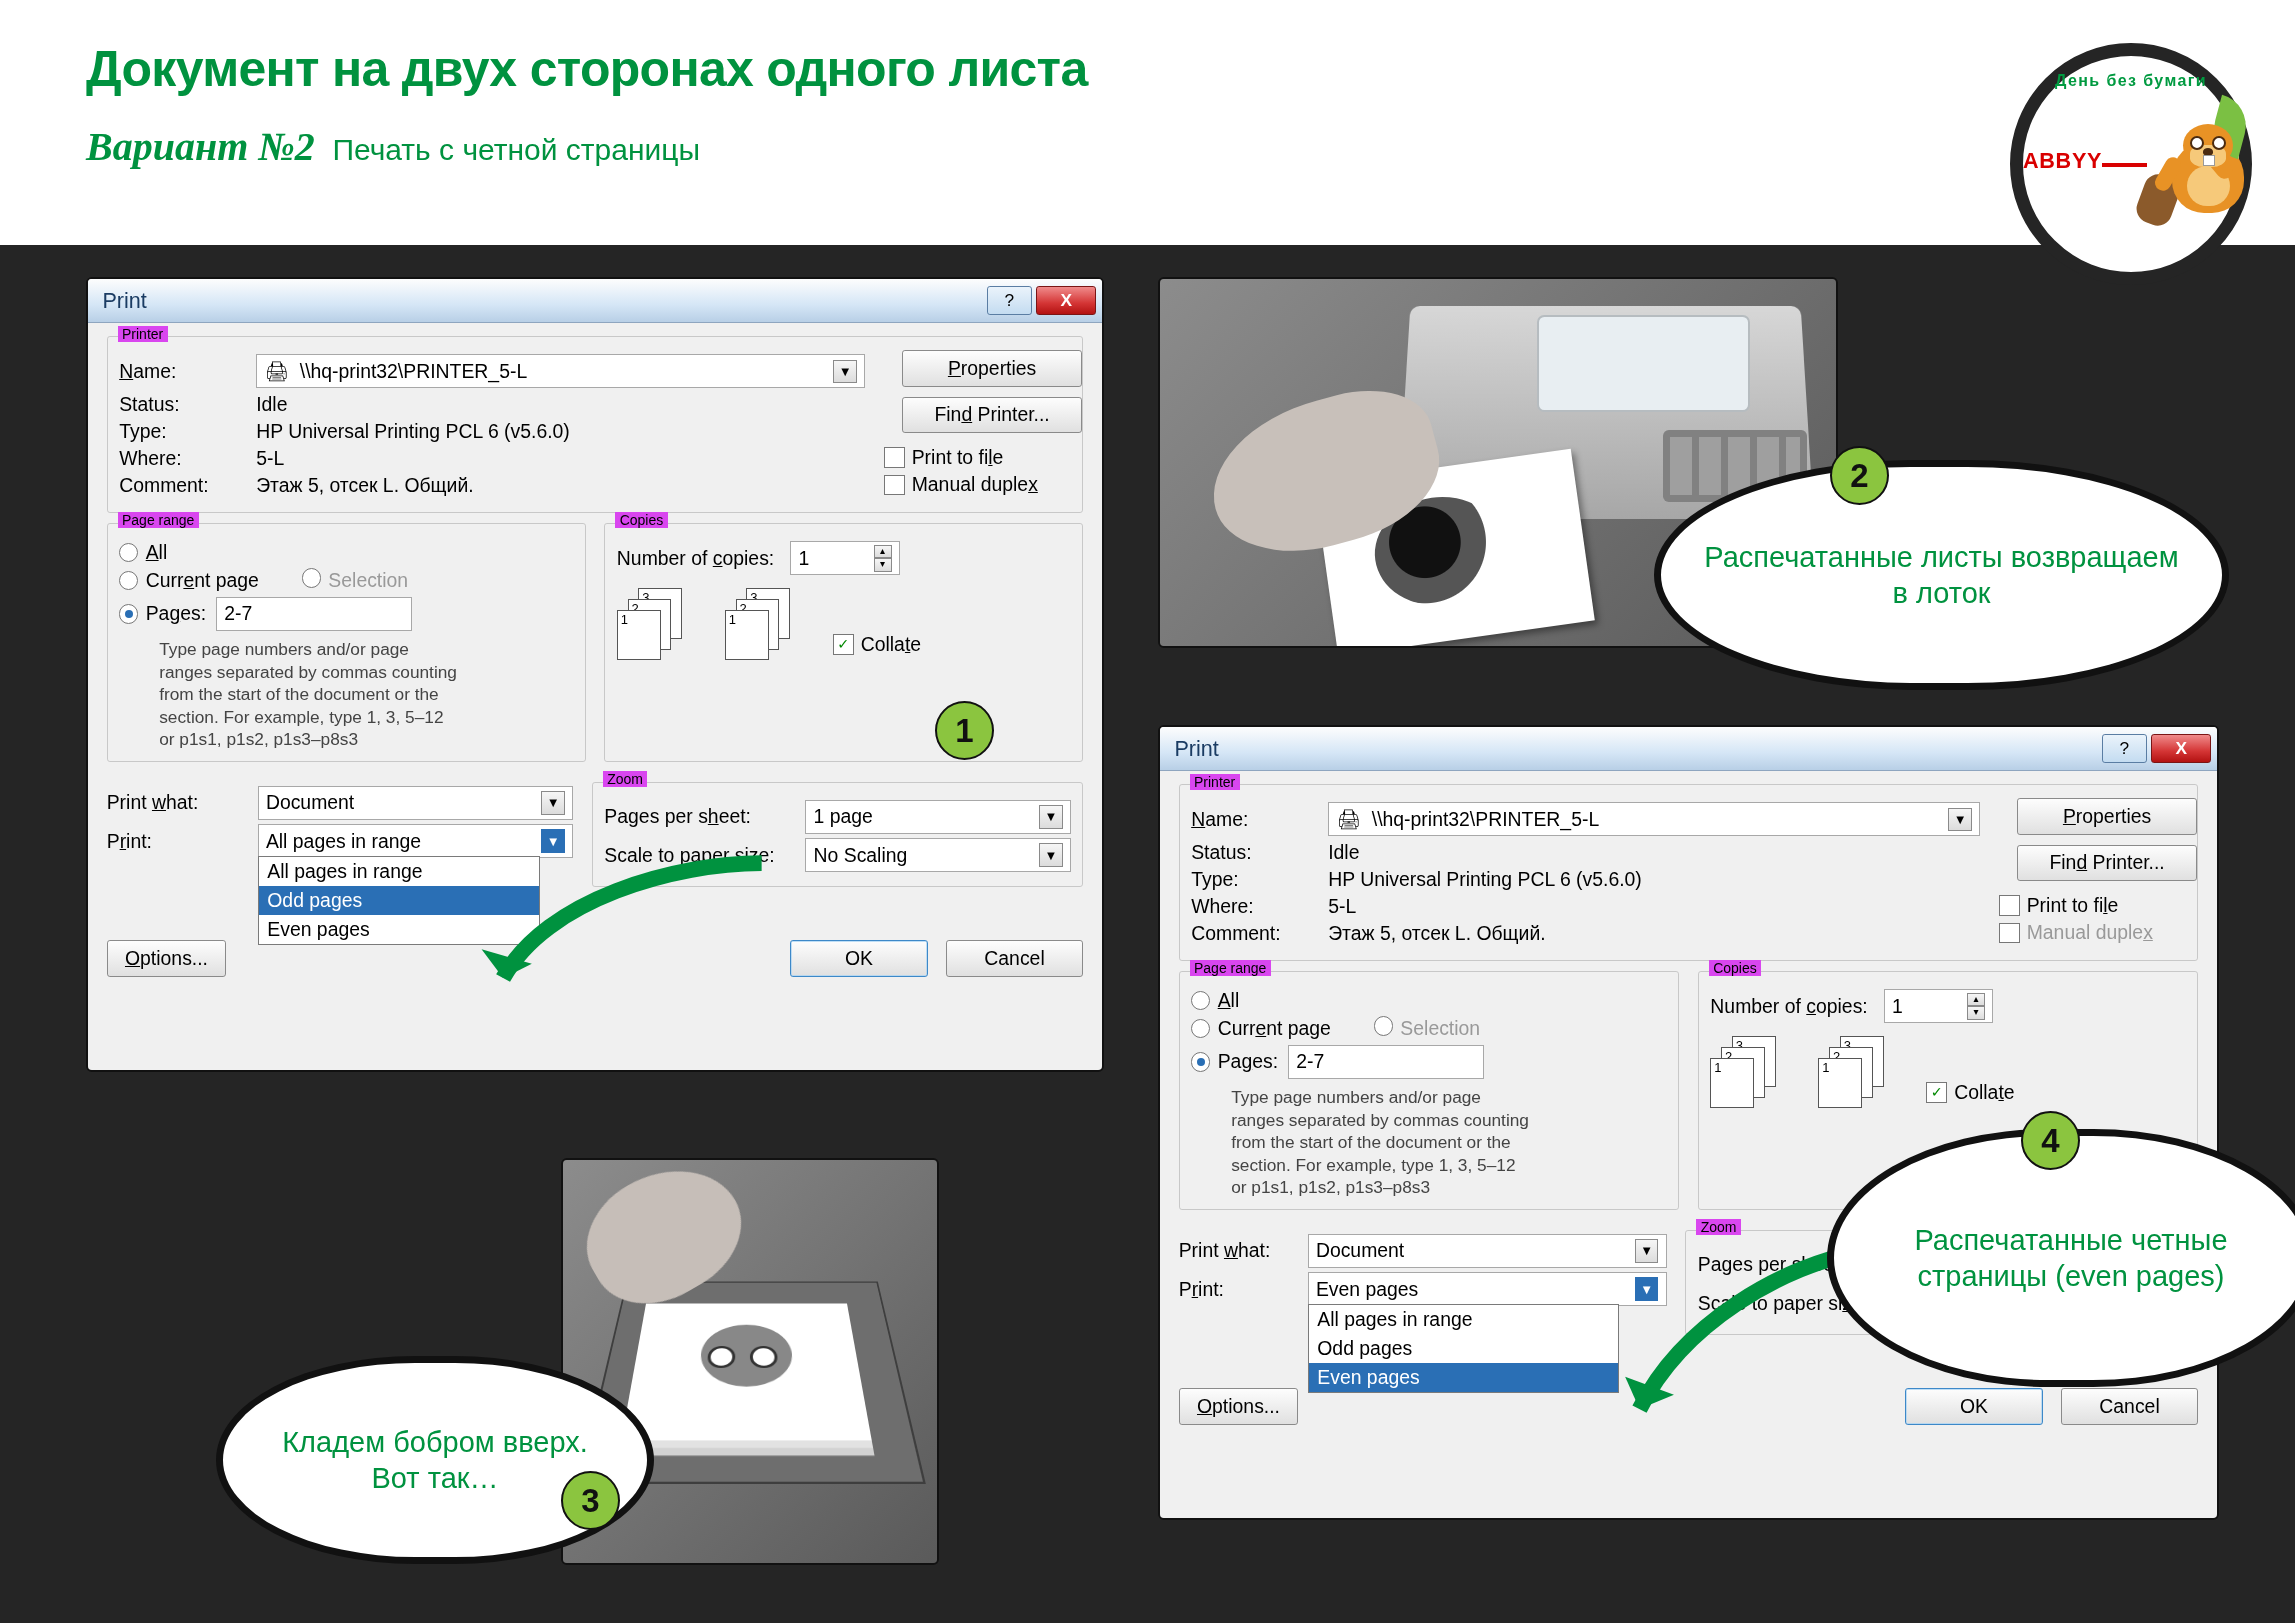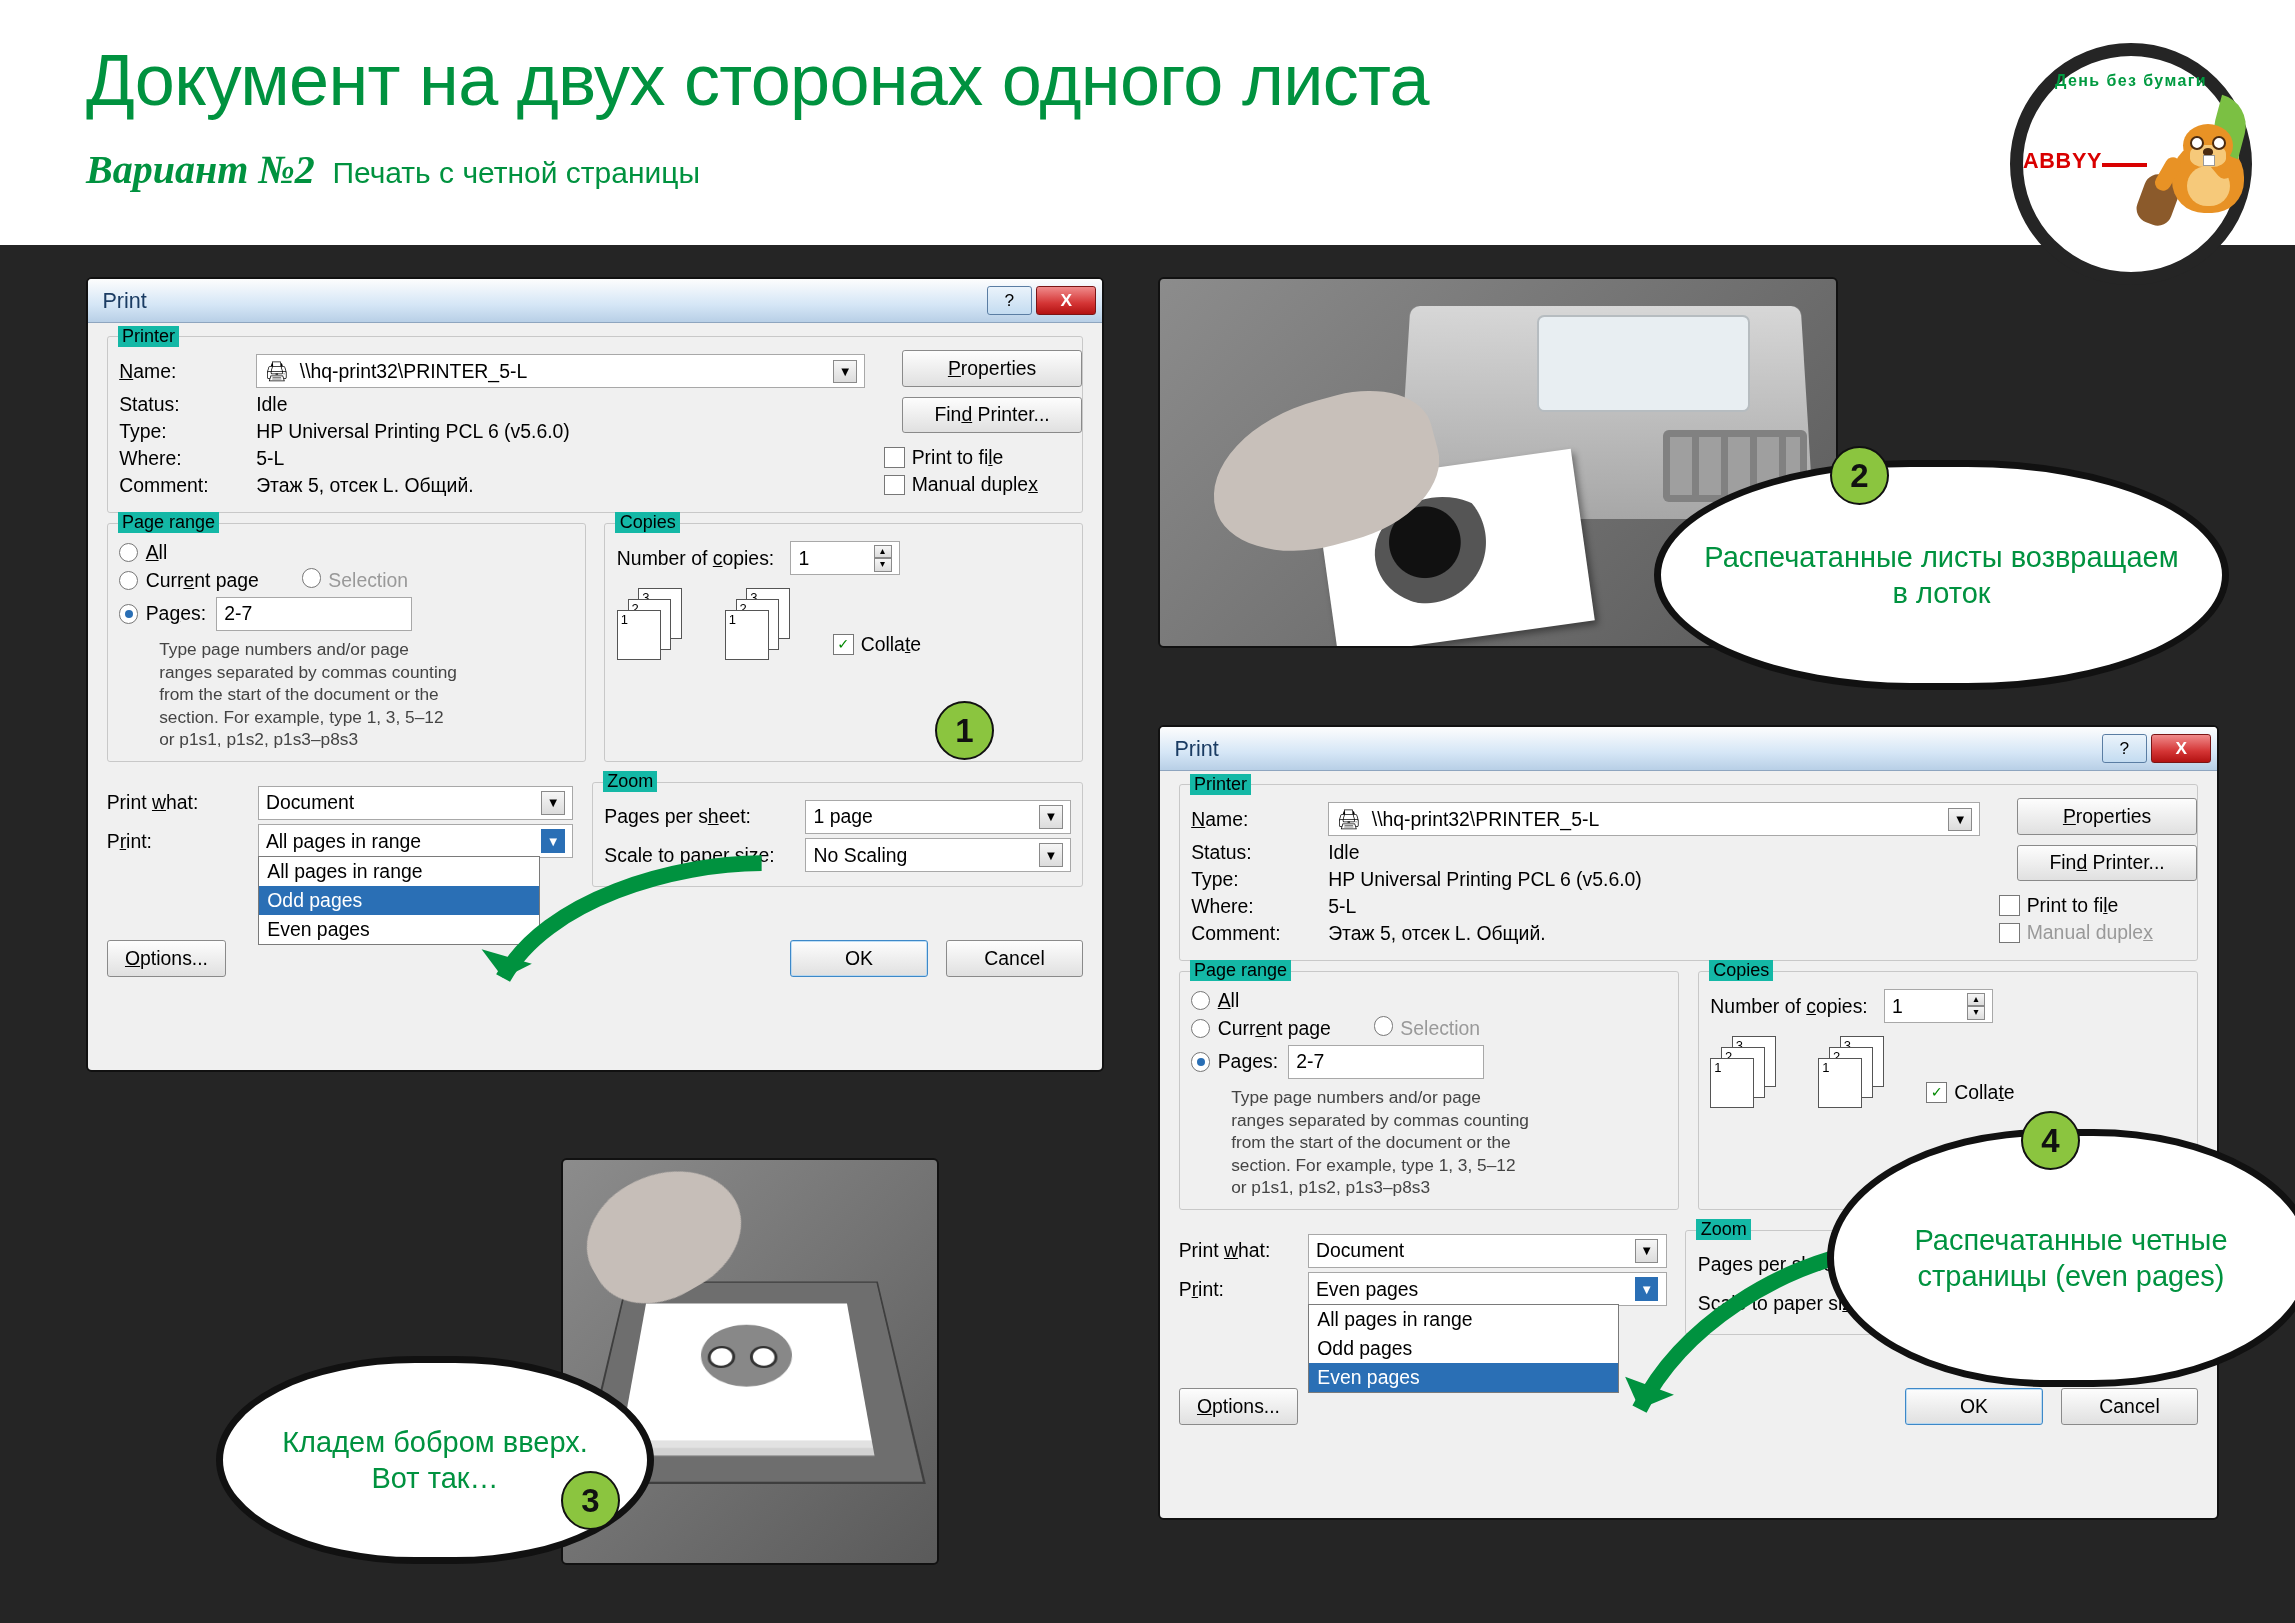--- a/index.html
+++ b/index.html
@@ -1,18 +1,18 @@
 <!DOCTYPE html>
 <html style="font-size:11.5px"><head>
 <meta charset="utf-8">
 <style>
 html,body{margin:0;padding:0;font-family:"Segoe UI",Tahoma,Arial,sans-serif;background:#fff}
 .page{width:2295px;height:1623px;position:relative;box-sizing:border-box}
 .header{padding:43px 86px 29px 86px}
-.title{color:#00923f;font-weight:400;font-size:72px;line-height:1.05;letter-spacing:-0.7px}
+.title{color:#00923f;font-weight:700;font-size:50px;line-height:1.05;letter-spacing:-0.7px}
 .subtitle{margin-top:27px}
 .variant{color:#00923f;font-style:italic;font-family:Georgia,"Times New Roman",serif;font-size:40px;font-weight:700;margin-right:14.4px}
 .subtext{color:#00923f;font-size:30px}
 .darkarea{position:absolute;left:0;right:0;top:245px;bottom:0;background:#252525}
 .badge{position:absolute;top:43px;right:43px;width:216px;height:216px;border-radius:50%;background:#fff;border:13px solid #252525;z-index:20;display:flex;flex-direction:row;align-items:center;justify-content:center}
 .badge .arc{position:absolute;top:16px;font-size:16px;color:#009a40;font-weight:700;letter-spacing:1.4px}
 .badge .brand{font-size:21.6px;font-weight:800;color:#d90000;letter-spacing:0.7px;margin-top:-5.8px}
 .badge .brandbar{width:60px;height:4.3px;background:#d90000;margin-top:1.4px}
 .badge .beaver{position:relative;width:122px;height:101px;margin-top:5.8px}
 .badge .body{position:absolute;left:25px;top:25px;width:72px;height:72px;border-radius:36px 36px 32px 32px;background:#e89225}
@@ -31,21 +31,21 @@
 
 .dialog{position:absolute;background:#f0f0f0;border:2.2px solid #111;border-radius:5.8px;font-size:19.4px;overflow:hidden}
 .dialog.d1{left:86px;top:277px;width:1014px;height:791px}
 .dialog.d2{left:1158px;top:725px;width:1057px;height:791px}
 .titlebar{height:43px;background:linear-gradient(#fdfdfd,#d5e6f6 60%,#b8cfe6);display:flex;align-items:center;padding:0 5.8px 0 14.4px;border-bottom:0.7px solid #8ea5bf}
 .dlgname{flex:1;font-size:21.6px;color:#1b3c63}
 .wbtn{width:43px;height:27px;border:0.7px solid #5a7da3;border-radius:2.9px;margin-left:4.3px;display:flex;align-items:center;justify-content:center;font-size:17.3px;background:linear-gradient(#eaf3fb,#c4dcf1)}
 .wbtn.close{background:linear-gradient(#f08b8b,#d43535 60%,#b31212);color:#fff;border-color:#7a1515;font-weight:700;width:58px}
 .inner{padding:13px 18.7px}
 .fieldset{border:0.7px solid #c8c8c8;border-radius:2.9px;padding:13px 11.5px 10px 11.5px;margin-bottom:10px;position:relative}
-.fieldset>.legend{position:absolute;top:-11.5px;left:10px;background:#14b8a6;padding:0 4.3px;font-size:18px}
+.fieldset>.legend{position:absolute;top:-11.5px;left:10px;background:#d946ef;padding:0 4.3px;font-size:14px}
 .row{display:flex;align-items:center;margin:4.3px 0}
 .lbl{width:137px}
 .lbl u{text-decoration:underline}
 .flex{display:flex;gap:18.7px}
 .col{flex:1}
 .combo,.tfield{display:flex;align-items:center;background:#fff;border:0.7px solid #a8a8a8;height:32px;padding:0 7.2px;flex:1}
 .combo .arr{margin-left:auto;width:21.6px;height:21.6px;border:0.7px solid #8a8a8a;background:linear-gradient(#f6f6f6,#dcdcdc);display:flex;align-items:center;justify-content:center;font-size:13px}
 .spin{display:flex;align-items:center;background:#fff;border:0.7px solid #a8a8a8;height:32px;width:93px;padding:0 7.2px}
 .spin .updn{margin-left:auto;display:flex;flex-direction:column}
 .spin .updn div{width:16px;height:11.5px;border:0.7px solid #8a8a8a;background:linear-gradient(#f6f6f6,#dcdcdc);font-size:8.6px;line-height:10px;text-align:center}

